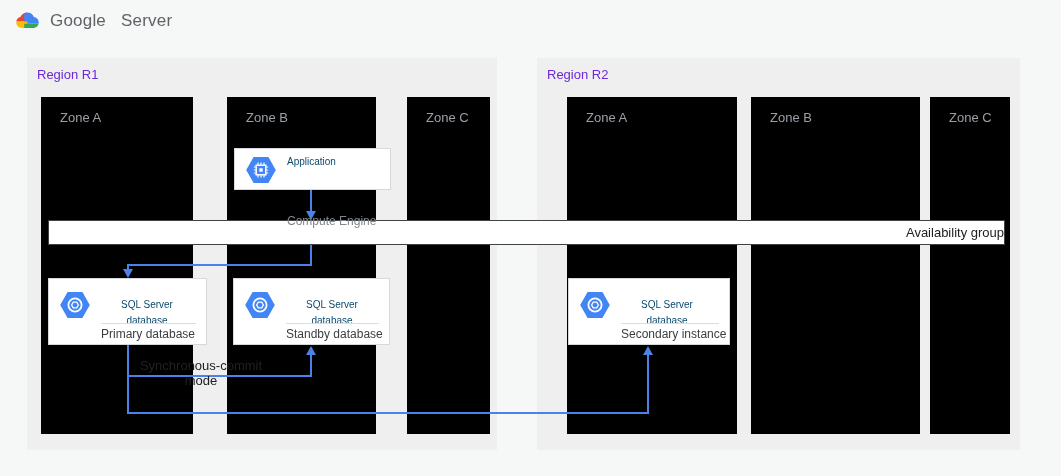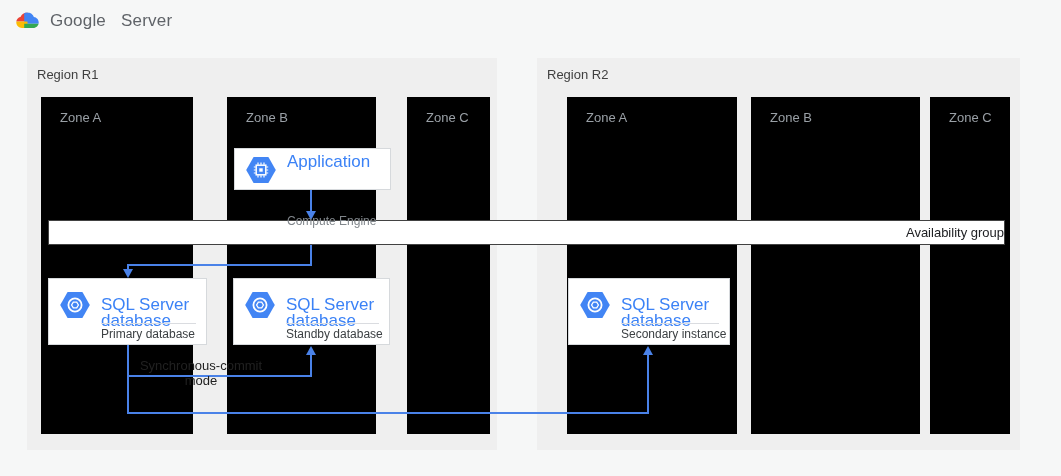--- a/index.html
+++ b/index.html
@@ -5,27 +5,27 @@
   html,body{margin:0;padding:0;background:#f5f6f6;}
   .canvas{position:relative;width:1061px;height:476px;background:#f6f7f7;overflow:hidden;
           font-family:"Liberation Sans",sans-serif;}
   
   .logo{position:absolute;left:14px;top:10px;display:flex;align-items:center;gap:9px;}
   .logo-text{font-size:17px;color:#5f6368;letter-spacing:.2px;}
   .logo-text .g{font-weight:500;margin-right:15px;}
   .logo-text .c{font-weight:400;}
   
   .region{position:absolute;background:#efefef;}
-  .region-label{position:absolute;left:10px;top:9px;font-size:13px;color:#404040;}
+  .region-label{position:absolute;left:10px;top:9px;font-size:13px;color:#6d28d9;}
   .zone{position:absolute;background:#000000;}
   .zone-label{position:absolute;left:19px;top:13px;font-size:13px;color:#9aa0a6;}
   
   .node{position:absolute;background:#fff;border:1px solid #d6d9dc;box-sizing:border-box;z-index:4;}
   .node-icon{position:absolute;left:10px;}
-  .node-title{position:absolute;left:52px;font-size:17px;color:#3b82f6;line-height:16px;}
+  .node-title{position:absolute;left:52px;font-size:10px;color:#0c4a6e;line-height:16px;text-align:center;}
   .node-sub{position:absolute;left:52px;font-size:12px;color:#80868b;}
   .db-title{top:18px;width:92px;}
   .db-divider{position:absolute;left:52px;right:10px;top:44px;border-top:1px solid #dadce0;}
   .db-instance{position:absolute;left:52px;top:48px;font-size:12px;color:#3c4043;}
   
   .bar{position:absolute;left:48px;top:220px;width:957px;height:25px;background:#fff;
        border:1.5px solid #424242;box-sizing:border-box;z-index:3;
        display:flex;align-items:center;justify-content:flex-end;}
   .bar-label{font-size:13px;font-weight:500;color:#202124;}
   

